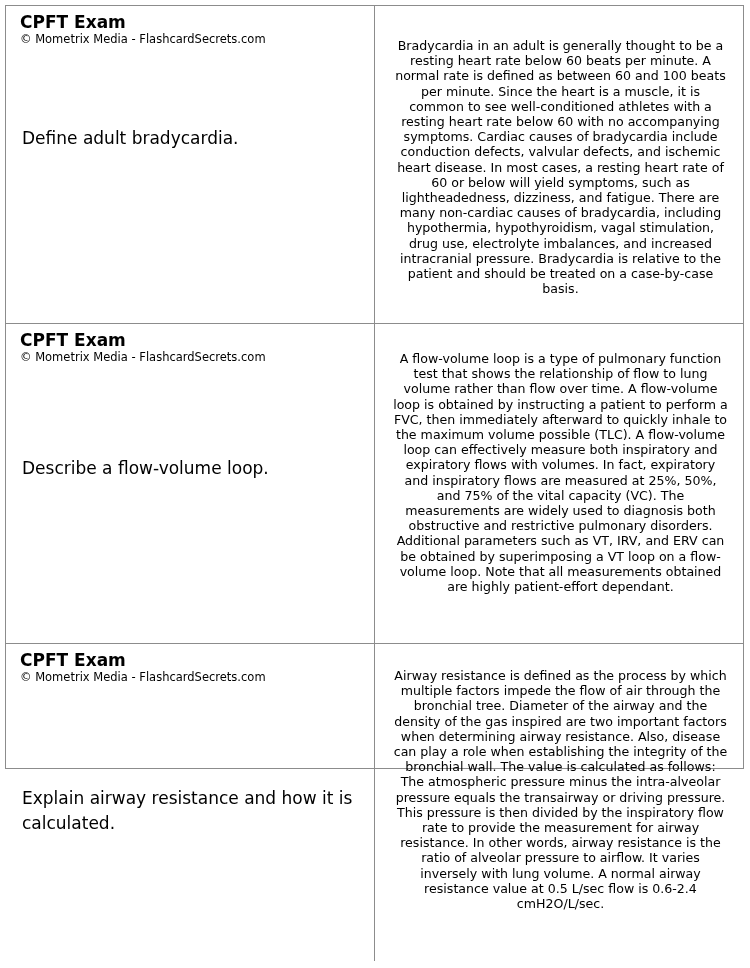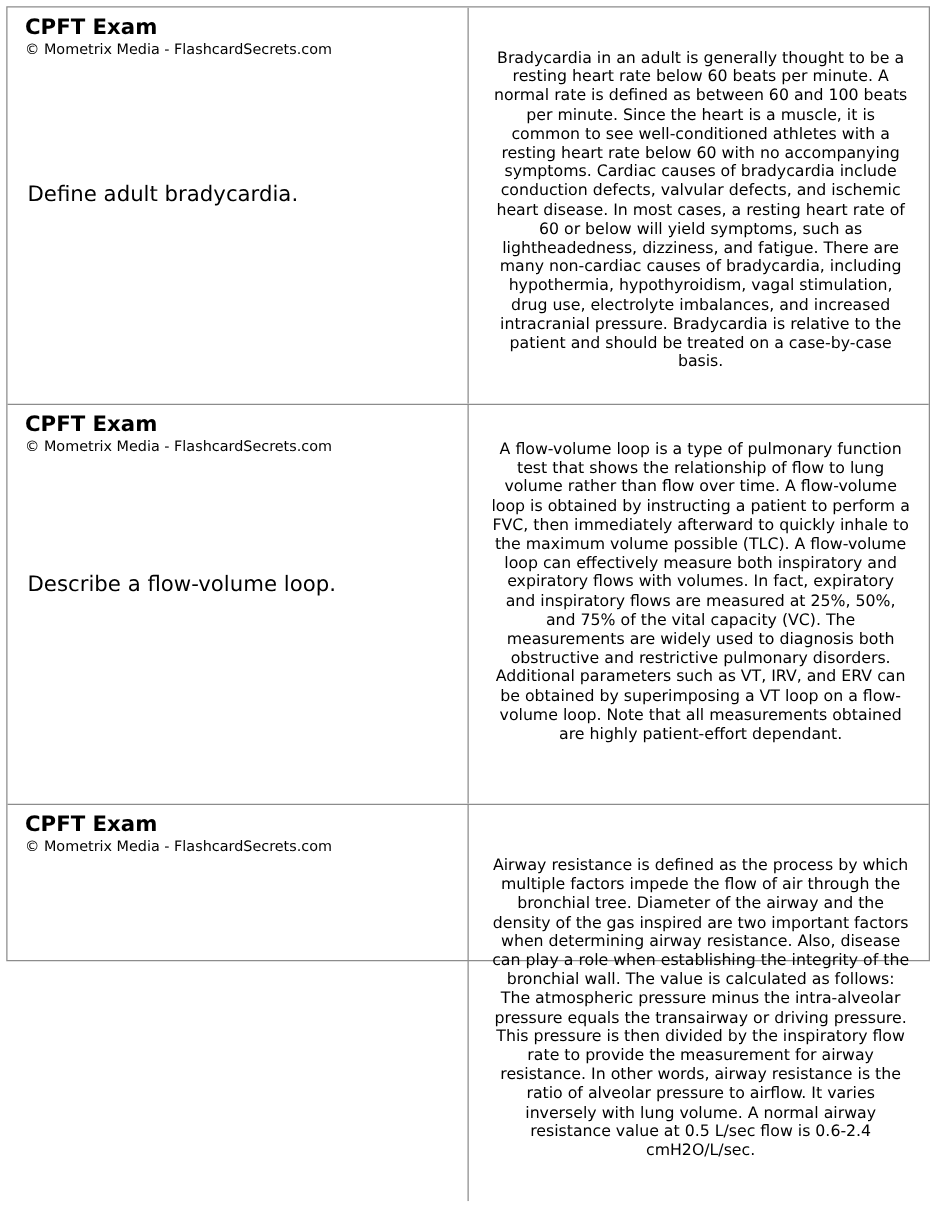--- a/index.html
+++ b/index.html
@@ -74,21 +74,21 @@
   }
 
   .question-text {
     position: absolute;
     left: 16px;
     right: 12px;
     font-size: 17px;
     line-height: 25px;
     font-weight: normal;
   }
-  .card-1 .question-text { top: 138px; }
+  .card-1 .question-text { top: 120px; }
   .card-2 .question-text { top: 132px; }
   .card-3 .question-text { top: 765px; }
   .card-3 .question-text { top: 142px; }
 
   .answer-pane {
     box-sizing: border-box;
     flex: 1 1 auto;
     position: relative;
     padding: 0;
   }
@@ -99,21 +99,21 @@
     right: 14px;
     font-size: 12.6px;
     line-height: 15.2px;
     text-align: center;
     margin: 0;
     hyphens: none;
     word-spacing: 0px;
   }
   .card-1 .answer-text { top: 32px; }
   .card-2 .answer-text { top: 27px; }
-  .card-3 .answer-text { top: 40px; }
+  .card-3 .answer-text { top: 24px; }
 </style>
 </head>
 <body>
 
 <div id="sheet">
 
   <div class="card card-1">
     <div class="question-pane">
       <div class="brand">
         <div class="brand-title">CPFT Exam</div>
@@ -138,19 +138,20 @@
       <div class="answer-text">A flow-volume loop is a type of pulmonary function test that shows the relationship of flow to lung volume rather than flow over time. A flow-volume loop is obtained by instructing a patient to perform a FVC, then immediately afterward to quickly inhale to the maximum volume possible (TLC). A flow-volume loop can effectively measure both inspiratory and expiratory flows with volumes. In fact, expiratory and inspiratory flows are measured at 25%, 50%, and 75% of the vital capacity (VC). The measurements are widely used to diagnosis both obstructive and restrictive pulmonary disorders. Additional parameters such as VT, IRV, and ERV can be obtained by superimposing a VT loop on a flow-volume loop. Note that all measurements obtained are highly patient-effort dependant.</div>
     </div>
   </div>
 
   <div class="card card-3 last">
     <div class="question-pane">
       <div class="brand">
         <div class="brand-title">CPFT Exam</div>
         <div class="brand-sub">© Mometrix Media - FlashcardSecrets.com</div>
       </div>
+      <div class="question-text">Explain airway resistance and how it is calculated.</div>
     </div>
     <div class="answer-pane">
       <div class="answer-text">Airway resistance is defined as the process by which multiple factors impede the flow of air through the bronchial tree. Diameter of the airway and the density of the gas inspired are two important factors when determining airway resistance. Also, disease can play a role when establishing the integrity of the bronchial wall. The value is calculated as follows:  The atmospheric pressure minus the intra-alveolar pressure equals the transairway or driving pressure. This pressure is then divided by the inspiratory flow rate to provide the measurement for airway resistance. In other words, airway resistance is the ratio of alveolar pressure to airflow. It varies inversely with lung volume. A normal airway resistance value at 0.5 L/sec flow is 0.6-2.4 cmH2O/L/sec.</div>
     </div>
   </div>
 
 </div>
 
 </body></html>

